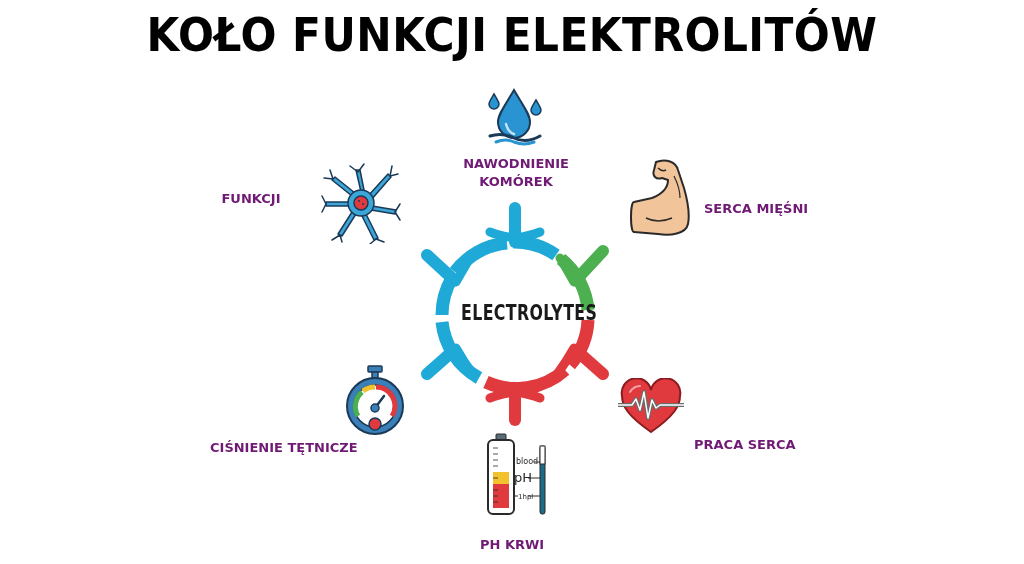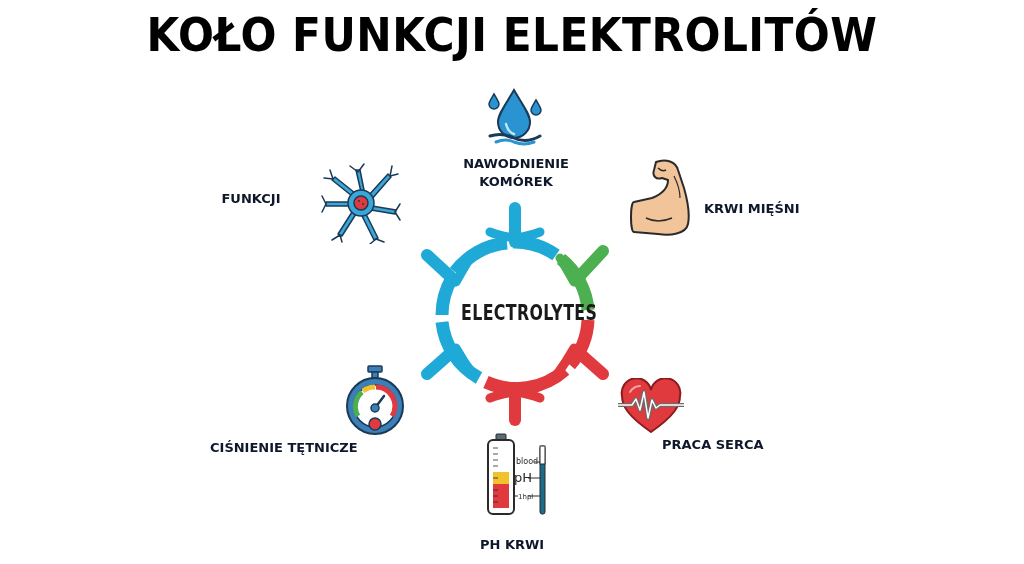--- a/index.html
+++ b/index.html
@@ -1,18 +1,18 @@
 <!DOCTYPE html>
 <html><head>
 <meta charset="utf-8">
 <style>
   html, body { margin:0; padding:0; }
   body { width:1024px; height:564px; background:#ffffff; position:relative; overflow:hidden; font-family:"DejaVu Sans","Liberation Sans",sans-serif; }
   .title { position:absolute; left:0; top:8px; width:1024px; text-align:center; font-family:"DejaVu Sans","Liberation Sans",sans-serif; font-weight:bold; font-size:46px; letter-spacing:0.5px; color:#000; transform:scaleX(0.92); }
-  .label { position:absolute; font-family:"DejaVu Sans","Liberation Sans",sans-serif; font-weight:bold; font-size:13px; color:#0f172a; line-height:18px; text-align:center; white-space:nowrap; }
+  .label { position:absolute; font-family:"DejaVu Sans","Liberation Sans",sans-serif; font-weight:bold; font-size:13px; color:#701a75; line-height:18px; text-align:center; white-space:nowrap; }
   .ring-svg { position:absolute; left:0; top:0; }
   .icon { position:absolute; }
   .center-text { position:absolute; left:440px; top:300px; width:150px; text-align:center; font-family:"DejaVu Sans","Liberation Sans",sans-serif; font-weight:bold; font-size:22px; color:#1a1a1a; transform:scaleX(0.72); letter-spacing:0.5px; }
 </style>
 </head>
 <body>
 
 <div class="title">KOŁO FUNKCJI ELEKTROLITÓW</div>
 
 <svg class="ring-svg" width="1024" height="564">
@@ -94,21 +94,21 @@
 <div class="label" style="left:176px;top:190px;width:150px">
   <div>FUNKCJI</div>
 </div>
 
 <svg class="icon" style="left:628px;top:158px" width="72" height="80" viewBox="0 0 72 80">
   <path d="M28 4 C38 0 48 4 50 12 L56 30 C60 44 62 56 60 66 C58 76 42 78 30 76 L6 74 C2 74 2 44 6 44 L24 40 C34 36 40 30 40 22 L34 20 C28 22 24 18 26 12 Z" fill="#f2c49a" stroke="#2a2a2a" stroke-width="2" stroke-linejoin="round"></path>
   <path d="M30 10 Q34 14 38 12" fill="none" stroke="#2a2a2a" stroke-width="1.5"></path>
   <path d="M18 60 Q30 66 44 60" fill="none" stroke="#2a2a2a" stroke-width="1.5"></path>
   <path d="M46 18 Q52 30 52 40" fill="none" stroke="#2a2a2a" stroke-width="1.2"></path>
 </svg>
-<div class="label" style="left:704px;top:200px">KRWI MIĘŚNI</div>
+<div class="label" style="left:704px;top:200px">SERCA MIĘŚNI</div>
 
 <svg class="icon" style="left:344px;top:364px" width="62" height="72" viewBox="0 0 62 72">
   <rect x="24" y="2" width="14" height="6" rx="1" fill="#3b7fb8" stroke="#1b3a57" stroke-width="1.5"></rect>
   <rect x="28" y="8" width="6" height="6" fill="#3b7fb8" stroke="#1b3a57" stroke-width="1.5"></rect>
   <circle cx="31" cy="42" r="28" fill="#3b7fb8" stroke="#1b3a57" stroke-width="2"></circle>
   <circle cx="31" cy="42" r="21" fill="#ffffff" stroke="#1b3a57" stroke-width="1.5"></circle>
   <path d="M14 52 A19 19 0 0 1 18 28" fill="none" stroke="#4caf50" stroke-width="5"></path>
   <path d="M19 27 A19 19 0 0 1 31 23" fill="none" stroke="#f2c12e" stroke-width="5"></path>
   <path d="M32 23 A19 19 0 0 1 48 52" fill="none" stroke="#e0393e" stroke-width="5"></path>
   <line x1="31" y1="44" x2="40" y2="32" stroke="#1b3a57" stroke-width="2.5" stroke-linecap="round"></line>
@@ -116,21 +116,21 @@
   <circle cx="31" cy="60" r="6" fill="#e0393e" stroke="#1b3a57" stroke-width="1.5"></circle>
 </svg>
 <div class="label" style="left:210px;top:439px">CIŚNIENIE TĘTNICZE</div>
 
 <svg class="icon" style="left:618px;top:378px" width="66" height="58" viewBox="0 0 66 58">
   <path d="M33 54 C10 38 4 28 4 18 A14 14 0 0 1 33 12 A14 14 0 0 1 62 18 C62 28 56 38 33 54 Z" fill="#e0393e" stroke="#8a1c1f" stroke-width="2"></path>
   <path d="M12 14 Q16 8 22 8" fill="none" stroke="#f5a3a5" stroke-width="2" stroke-linecap="round"></path>
   <polyline points="0,27 14,27 18,21 22,32 26,14 30,40 34,22 38,30 42,27 66,27" fill="none" stroke="#6b6b6b" stroke-width="4" stroke-linejoin="round"></polyline>
   <polyline points="0,27 14,27 18,21 22,32 26,14 30,40 34,22 38,30 42,27 66,27" fill="none" stroke="#ffffff" stroke-width="1.5" stroke-linejoin="round"></polyline>
 </svg>
-<div class="label" style="left:662px;top:436px">PRACA SERCA</div>
+<div class="label" style="left:694px;top:436px">PRACA SERCA</div>
 
 <svg class="icon" style="left:484px;top:432px" width="66" height="86" viewBox="0 0 66 86">
   <rect x="12" y="2" width="10" height="6" rx="1" fill="#5a6b78" stroke="#2a2a2a" stroke-width="1"></rect>
   <rect x="4" y="8" width="26" height="74" rx="5" fill="#ffffff" stroke="#2a2a2a" stroke-width="2"></rect>
   <rect x="9" y="40" width="16" height="12" fill="#f2c12e"></rect>
   <rect x="9" y="52" width="16" height="24" fill="#e0393e"></rect>
   <g stroke="#2a2a2a" stroke-width="0.8">
     <line x1="9" y1="16" x2="14" y2="16"></line>
       <line x1="9" y1="22" x2="14" y2="22"></line>
       <line x1="9" y1="28" x2="14" y2="28"></line>

